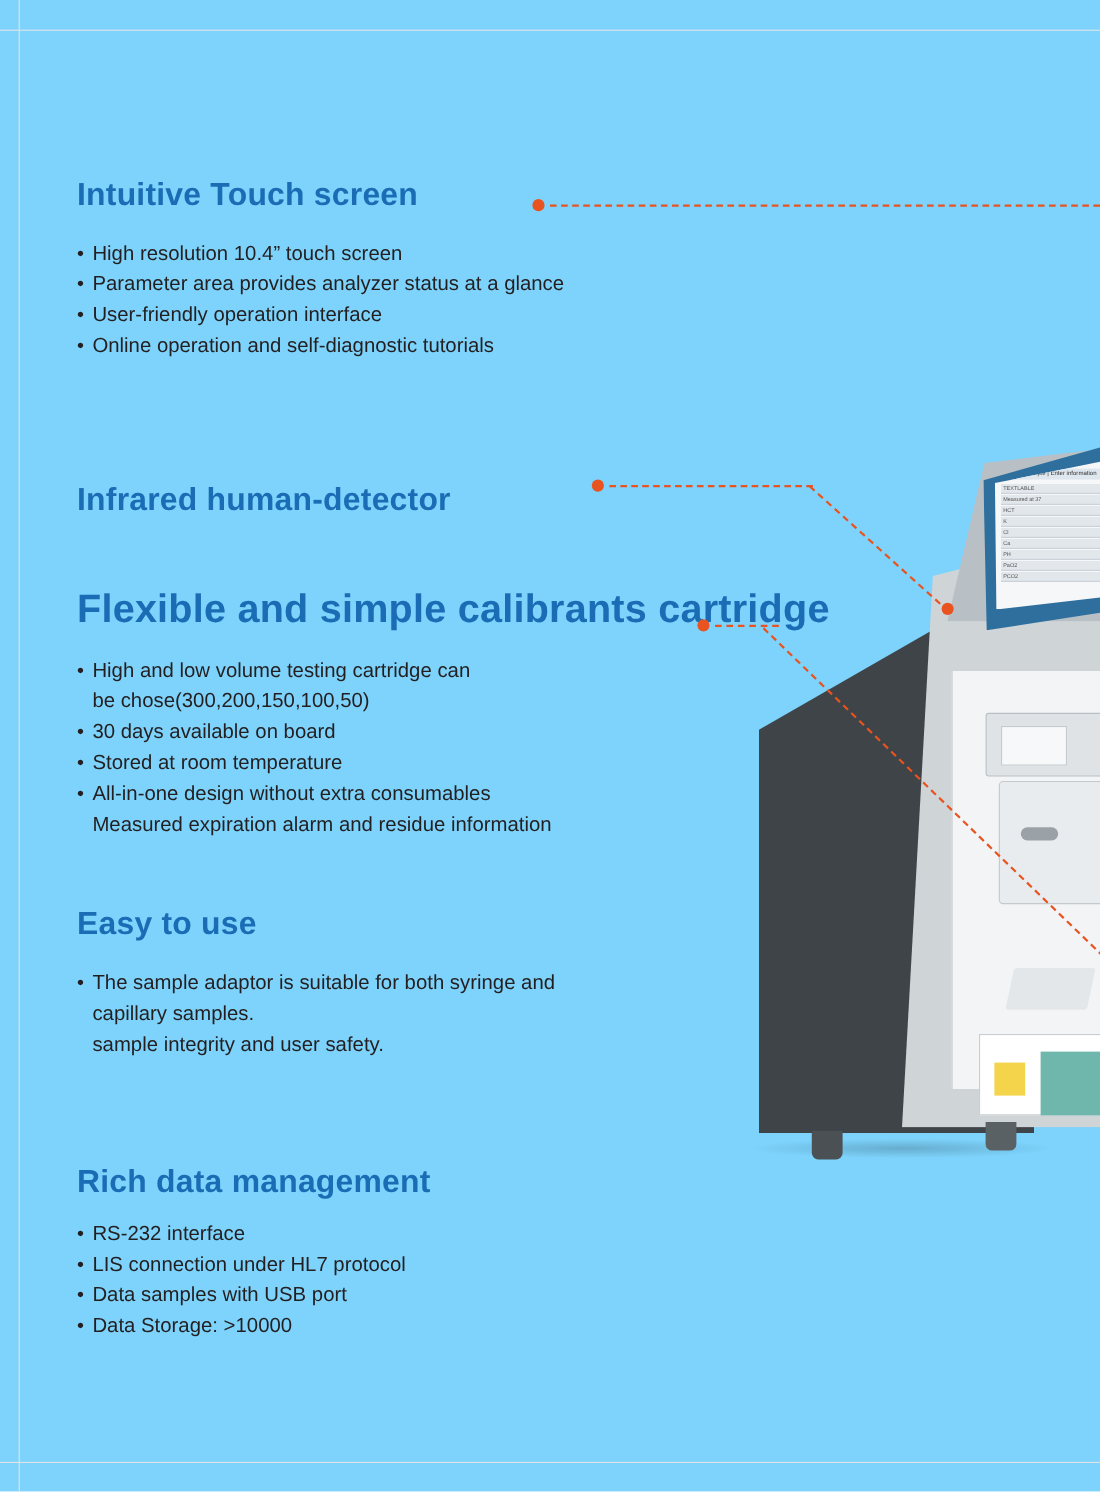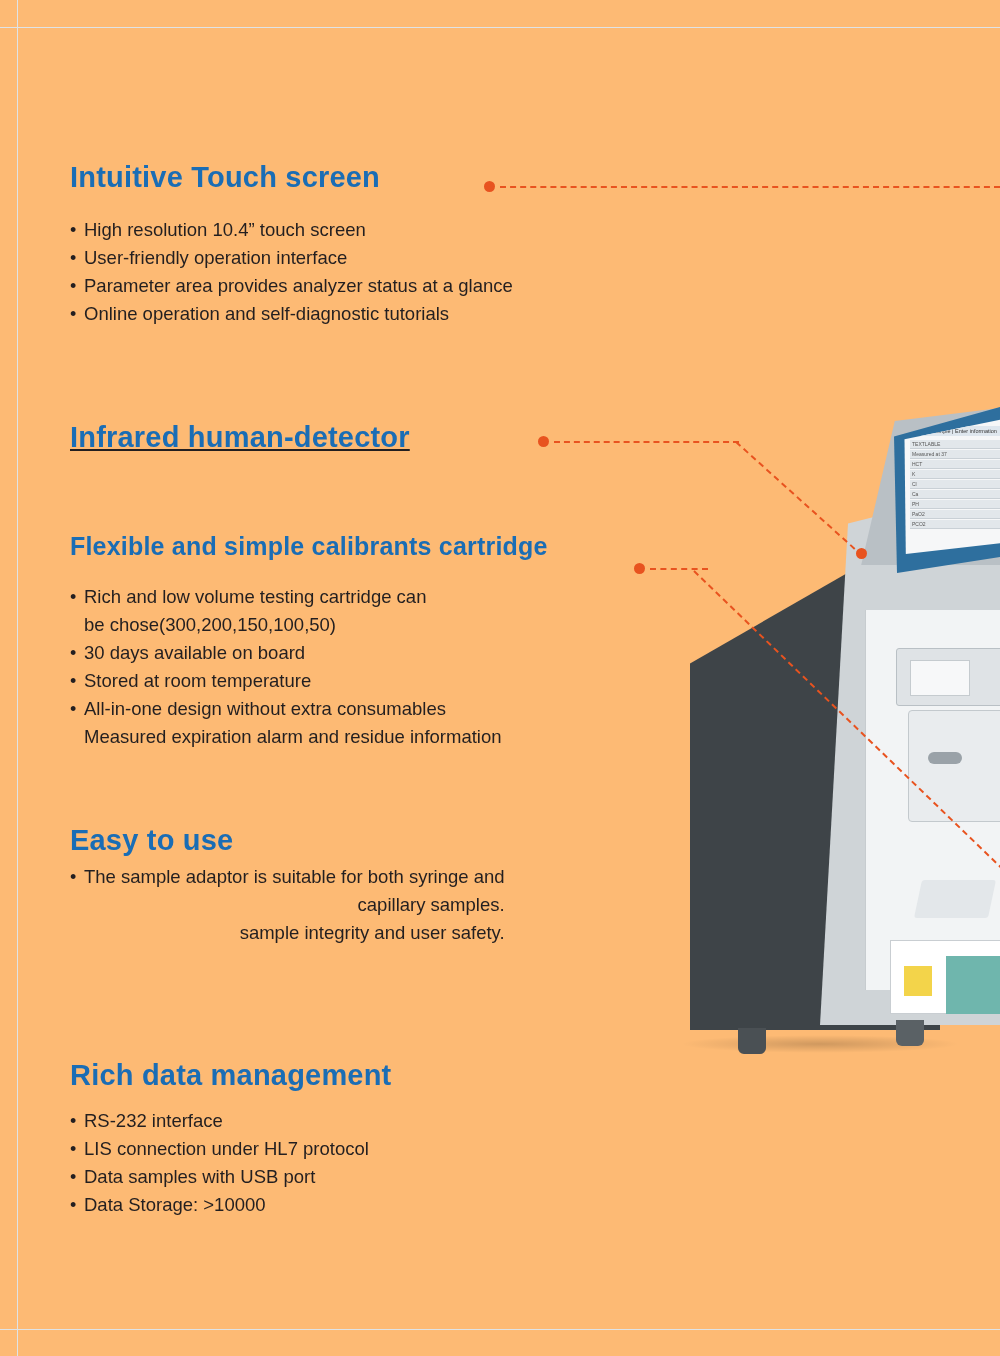--- a/index.html
+++ b/index.html
@@ -13,21 +13,21 @@
     position: relative;
     overflow: hidden;
     font-family: "Liberation Sans", sans-serif;
     color: #231f20;
   }
 
   
   #page {
     position: absolute;
     inset: 0;
-    background: #fdba74;
+    background: #7dd3fc;
   }
   .edge-line {
     position: absolute;
     background: #dfe3e6;
   }
   .edge-top    { left: 0;   top: 27px;    width: 1000px; height: 1px; }
   .edge-bottom { left: 0;   top: 1329px;  width: 1000px; height: 1px; }
   .edge-left   { left: 17px; top: 0;      width: 1px;    height: 1356px; }
 
   
@@ -41,21 +41,21 @@
   .section { position: absolute; }
 
   .sec-title {
     color: #1a6db5;
     font-size: 29px;
     font-weight: bold;
     letter-spacing: 0.2px;
     white-space: nowrap;
     line-height: 1.1;
   }
-  .sec-title.small { font-size: 25px; }
+  .sec-title.small { font-size: 36px; }
 
   .bullets {
     margin: 0;
     padding: 0;
     list-style: none;
   }
   .bullets li {
     font-size: 18.5px;
     line-height: 28px;
     color: #231f20;
@@ -282,45 +282,45 @@
   </div>
 
   <div class="diag" style="left:694px; top:570px; width:430px; transform: rotate(44deg);"></div>
 
   <div id="content">
 
     <div class="section" style="left:70px; top:162px;">
       <div class="sec-title">Intuitive Touch screen</div>
       <ul class="bullets" style="margin-top:22px;">
         <li>High resolution 10.4” touch screen</li>
+        <li>Parameter area provides analyzer status at a glance</li>
         <li>User-friendly operation interface</li>
-        <li>Parameter area provides analyzer status at a glance</li>
         <li>Online operation and self-diagnostic tutorials</li>
       </ul>
     </div>
 
-    <div class="section" style="left:70px; top:422px;text-decoration:underline;">
+    <div class="section" style="left:70px; top:440px;">
       <div class="sec-title">Infrared human-detector</div>
     </div>
 
     <div class="section" style="left:70px; top:533px;">
       <div class="sec-title small">Flexible and simple calibrants cartridge</div>
       <ul class="bullets" style="margin-top:22px;">
-        <li>Rich and low volume testing cartridge can</li>
+        <li>High and low volume testing cartridge can</li>
         <li class="cont">be chose(300,200,150,100,50)</li>
         <li>30 days available on board</li>
         <li>Stored at room temperature</li>
         <li>All-in-one design without extra consumables</li>
         <li class="cont">Measured expiration alarm and residue information</li>
       </ul>
     </div>
 
     <div class="section" style="left:70px; top:825px;">
       <div class="sec-title">Easy to use</div>
-      <ul class="bullets" style="margin-top:6px;text-align:right;">
+      <ul class="bullets" style="margin-top:22px;">
         <li>The sample adaptor is suitable for both syringe and</li>
         <li class="cont">capillary samples.</li>
         <li class="cont">sample integrity and user safety.</li>
       </ul>
     </div>
 
     <div class="section" style="left:70px; top:1060px;">
       <div class="sec-title">Rich data management</div>
       <ul class="bullets" style="margin-top:15px;">
         <li>RS-232 interface</li>

